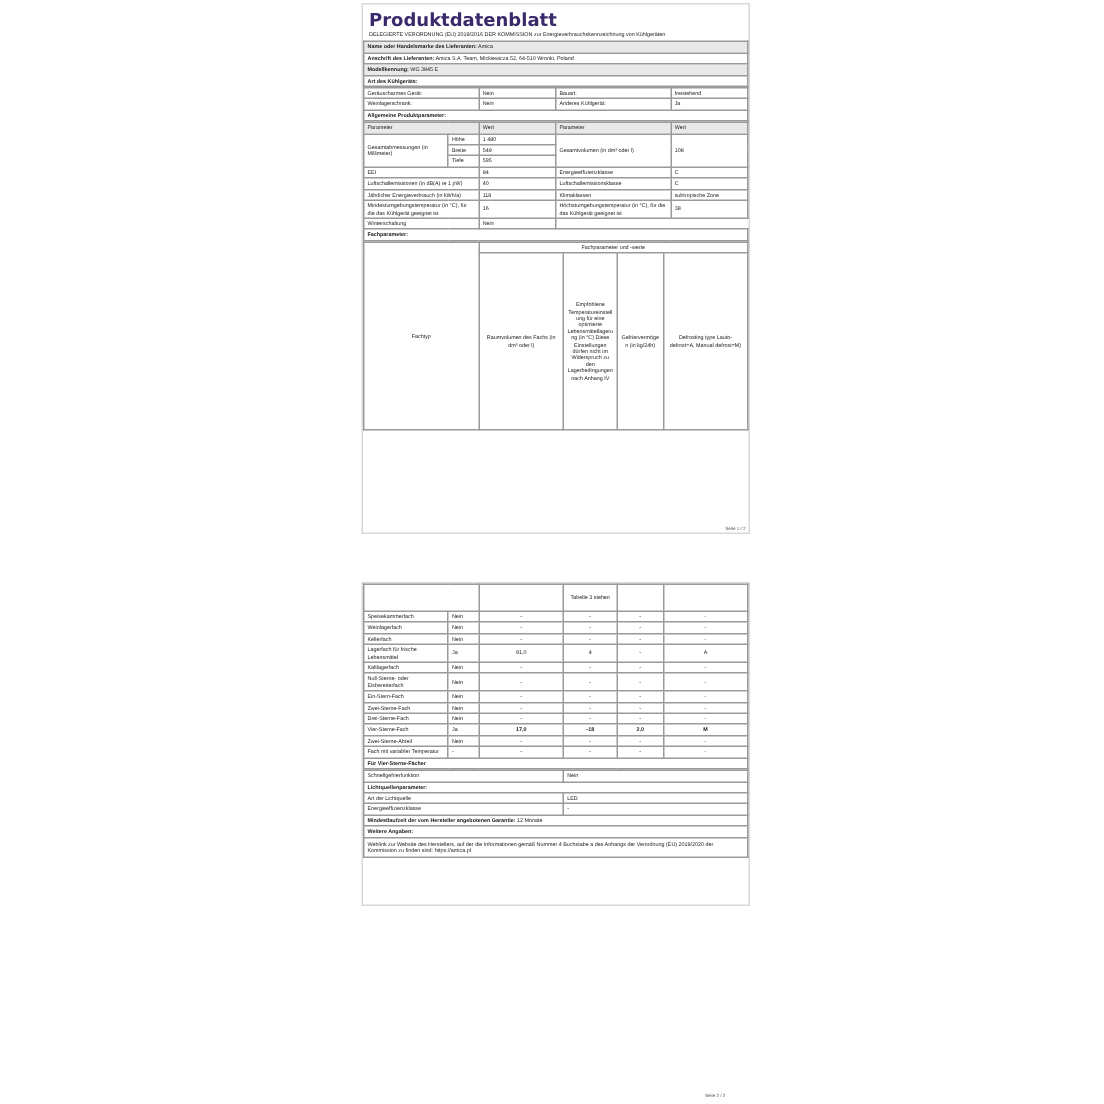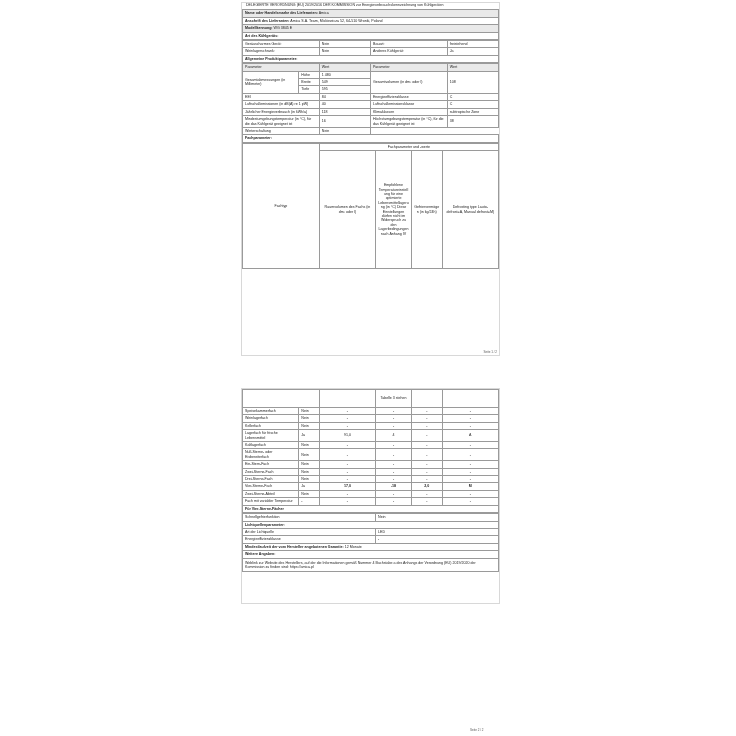--- a/index.html
+++ b/index.html
@@ -14,20 +14,21 @@
   .shade td{background:#e9e9e9;}
   .intro{font-size:3.6px;line-height:4.4px;padding:0 4px 2px 4px;}
   .b{font-weight:bold;}
   .c{text-align:center;}
   .footer{position:absolute;right:2px;font-size:3px;color:#555;}
 </style>
 </head>
 <body>
 
 <div class="page" id="p1">
+  <div class="title">Produktdatenblatt</div>
   <div class="intro">DELEGIERTE VERORDNUNG (EU) 2019/2016 DER KOMMISSION zur Energieverbrauchskennzeichnung von Kühlgeräten</div>
   <table>
     <tbody>
         <tr>
           <td class="shade-cell" style="background:#e9e9e9"><span class="b">Name oder Handelsmarke des Lieferanten:</span> <span>Amica</span></td>
         </tr>
     <tr>
           <td><span class="b">Anschrift des Lieferanten:</span> <span>Amica S.A. Team, Mickiewicza 52, 64-510 Wronki, Poland</span></td>
         </tr>
     <tr>

